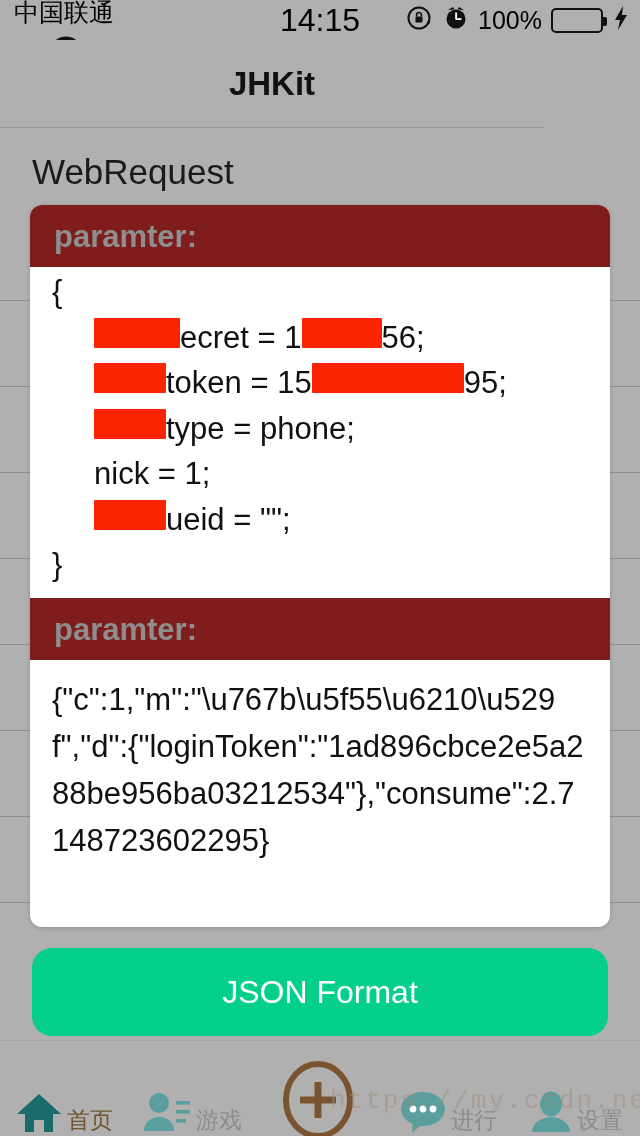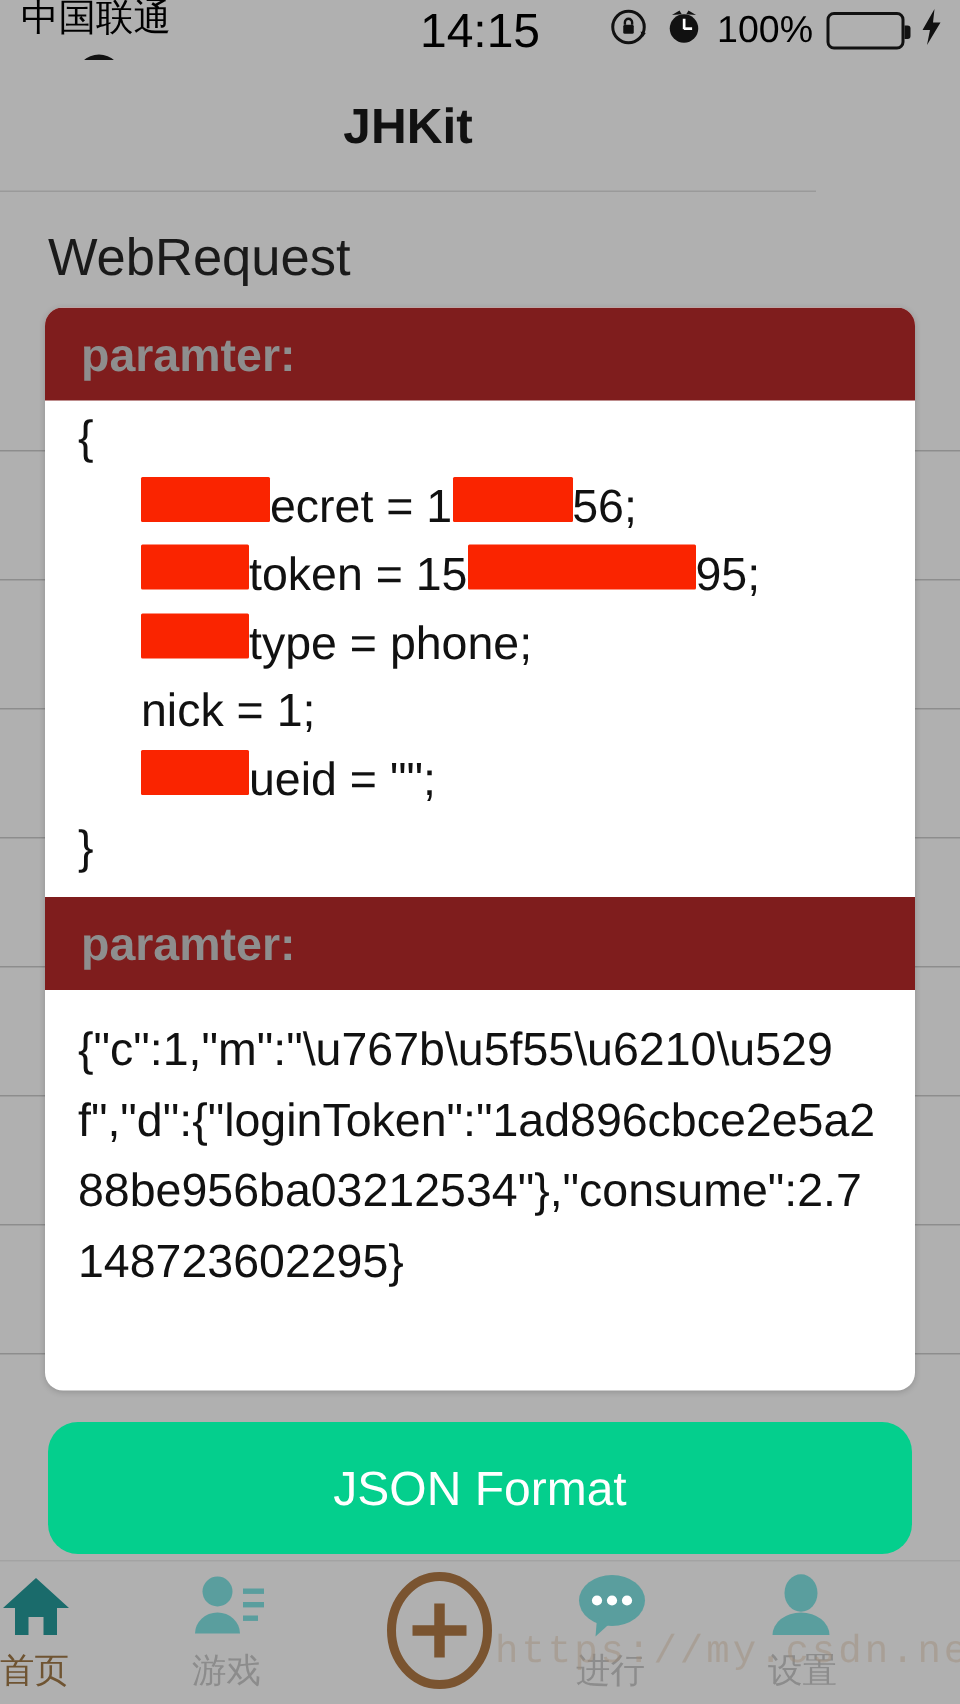--- a/index.html
+++ b/index.html
@@ -102,21 +102,21 @@
     cursor:pointer;
   }
 
   
   #tab-bar{
     position:absolute; left:0; bottom:0; width:640px; height:96px;
     background:#b0b0b0; display:flex;
     border-top:1px solid #a3a3a3;
   }
   .tab{
-    flex:1; display:flex; flex-direction:column; align-items:flex-start;
+    flex:1; display:flex; flex-direction:row; align-items:flex-end;
     justify-content:center; gap:4px; cursor:pointer; position:relative;
   }
   .tab-label{ font-size:23px; color:#8c8c8c; }
   .tab.active .tab-label{ color:#6f5432; }
   .tab-icon{ height:46px; display:flex; align-items:center; justify-content:center; }
 
   
   #watermark{
     position:absolute; left:330px; bottom:20px;
     font-family:"Liberation Mono","DejaVu Sans Mono",monospace;

